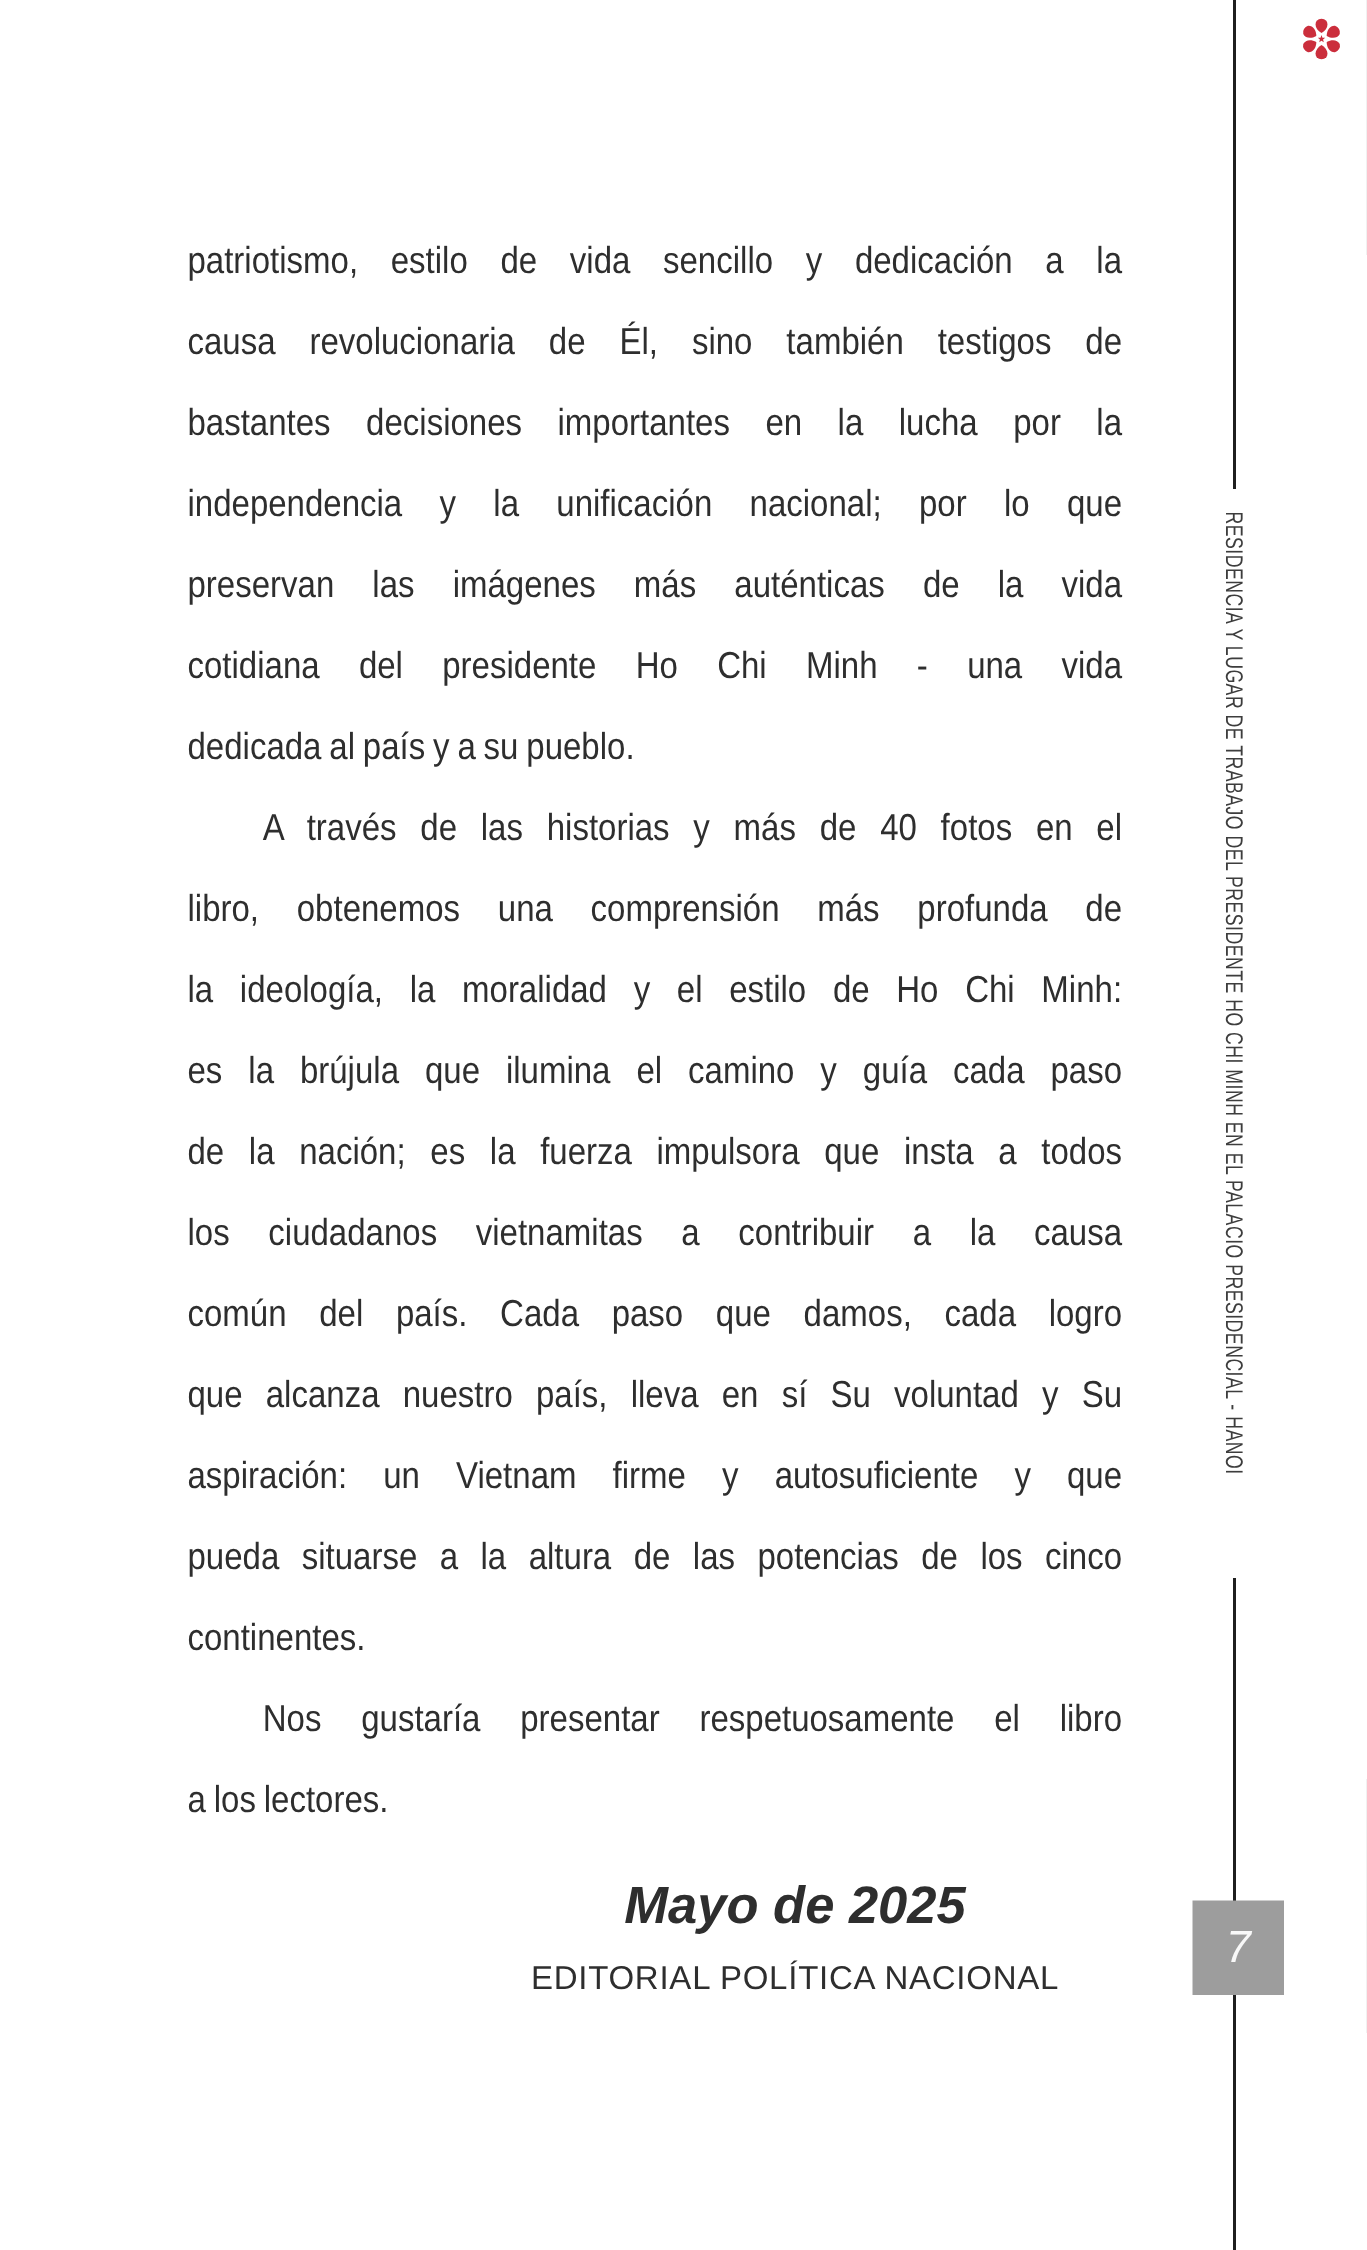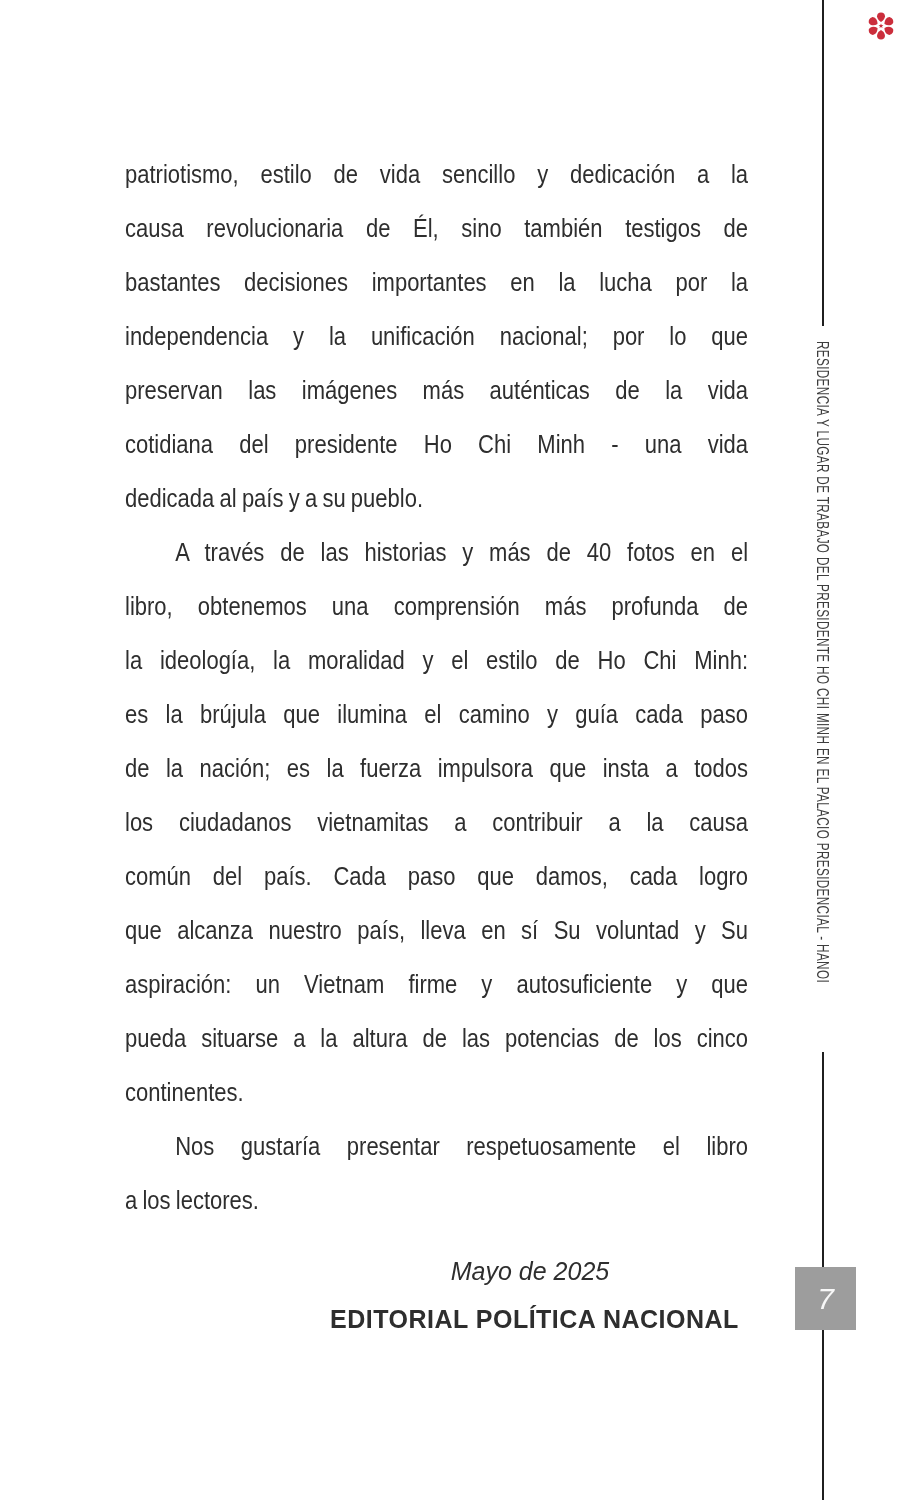--- a/index.html
+++ b/index.html
@@ -19,22 +19,22 @@
   .para { margin:0; }
   .bline { text-align:justify; text-align-last:justify; }
   .bline.last { text-align-last:left; }
   .bline.first-indent { padding-left:57px; }
 
   
   .signature {
     position:absolute; left:330px; top:1250px; width:400px;
     text-align:center; color:#2e2e2e;
   }
-  .sig-date { font-style:italic; font-size:25px; line-height:42px; white-space:nowrap; }
-  .sig-pub { font-size:25px; line-height:42px; margin-top:6px; white-space:nowrap; letter-spacing:0.5px;font-weight:bold; }
+  .sig-date { font-style:italic; font-size:35px; line-height:42px; white-space:nowrap;font-weight:bold; }
+  .sig-pub { font-size:22px; line-height:42px; margin-top:6px; white-space:nowrap; letter-spacing:0.5px; }
 
   
   .rule-top    { position:absolute; left:822px; top:0;      width:2px; height:326px; }
   .rule-bottom { position:absolute; left:822px; top:1052px; width:2px; height:448px; }
   .side-title {
     position:absolute; left:810px; top:341px; width:26px; height:900px;
     writing-mode:vertical-rl; text-orientation:mixed;
     font-size:14px; line-height:26px; letter-spacing:0.4px;
     color:#3d3d3d; white-space:nowrap;
     transform:scale(1.15,0.84); transform-origin:50% 0;

